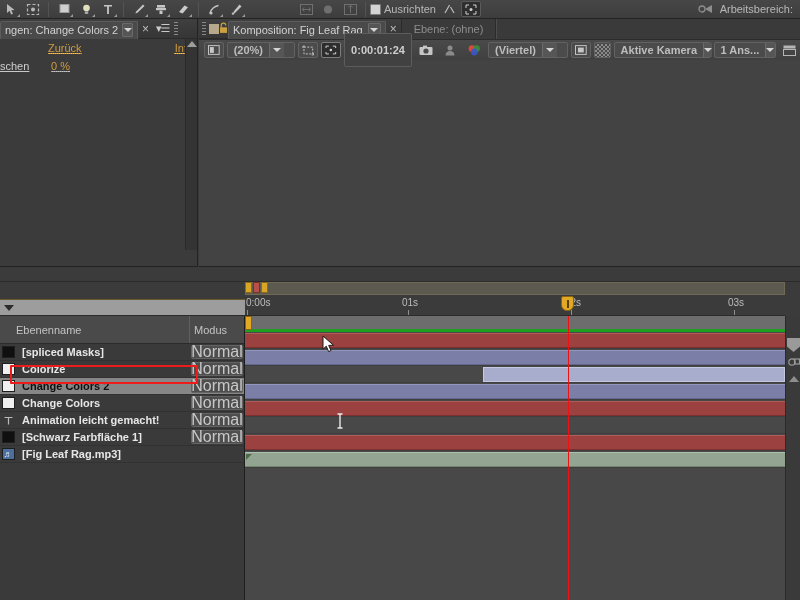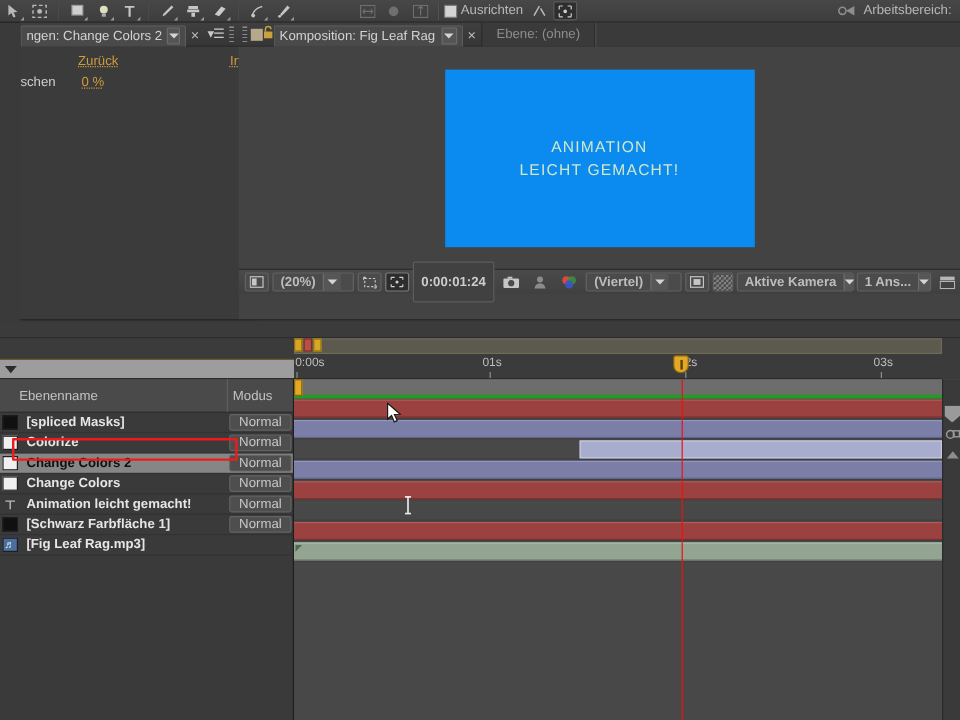--- a/index.html
+++ b/index.html
@@ -38,21 +38,21 @@
   .tbsep { width: 1px; height: 15px; background: #262626; margin: 0 4px;
            border-right: 1px solid #535353; }
   .tb-label { color: #b8b8b8; font-size: 11px; padding: 0 3px; white-space: nowrap; }
   .tb-check {
     width: 11px; height: 11px; background: #d4d4d4; border: 1px solid #7d7d7d;
     border-radius: 1px;
   }
 
   
   .fx-panel {
-    position: absolute; left: 17px; top: 19px; width: 198px; height: 248px;
+    position: absolute; left: 0; top: 19px; width: 198px; height: 248px;
     background: #3b3b3b; border-right: 1px solid #232323;
     border-bottom: 1px solid #232323;
   }
   .fx-tabbar {
     height: 20px; background: linear-gradient(#3f3f3f,#363636);
     display: flex; align-items: center; border-bottom: 1px solid #2a2a2a;
   }
   .fx-tab {
     height: 18px; margin-top: 2px; background: #4a4a4a;
     border: 1px solid #5c5c5c; border-bottom: none;
@@ -69,21 +69,21 @@
   .tab-x { color: #bdbdbd; font-size: 12px; padding: 0 4px; }
   .panel-menu { color: #c9c9c9; font-size: 11px; padding: 0 3px; letter-spacing: -1px; }
   .grip { width: 4px; height: 14px; margin-left: 2px;
     background: repeating-linear-gradient(to bottom,#888 0 1px,transparent 1px 3px); }
 
   .fx-sub {
     height: 17px; display: flex; align-items: center; padding-left: 6px;
     color: #cccccc; background: #3b3b3b;
   }
   .fx-body { position: relative; height: 211px; background: #3b3b3b; }
-  .fx-row { display: flex; align-items: flex-end; height: 18px; padding-left: 6px; }
+  .fx-row { display: flex; align-items: center; height: 18px; padding-left: 6px; text-decoration: underline; }
   .fx-link {
     color: #cf9b3e; text-decoration: underline; text-decoration-style: dotted;
     white-space: nowrap;
   }
   .fx-lbl { color: #cfcfcf; white-space: nowrap; }
   .fx-val { color: #cf9b3e; text-decoration: underline; text-decoration-style: dotted; }
   .fx-select {
     height: 15px; background: #4e4e4e; border: 1px solid #646464;
     display: flex; align-items: center; color: #dcdcdc;
     border-radius: 2px; overflow: hidden;
@@ -208,21 +208,21 @@
   .lrow .lname.thin { font-weight: normal; color: #d4d4d4; }
   .lrow.sel { background: #868686; }
   .lrow.sel .lname { color: #101010; }
   .mode-cell {
     position: absolute; left: 189px; width: 56px; height: 100%;
     display: flex; align-items: center; justify-content: center;
   }
   .mode-box {
     height: 14px; width: 52px; background: #4e4e4e; border: 1px solid #636363;
     border-radius: 2px; color: #c8c8c8; display: flex; align-items: center;
-    justify-content: center; font-size: 11px;
+    justify-content: center; font-size: 16px;
   }
   .mode-val { display: flex; align-items: center; gap: 3px; color: #cf9b3e; font-size: 10px; }
   .chain { color: #7fa5c4; font-size: 10px; }
   .sel-outline {
     position: absolute; left: 10px; width: 188px; height: 19px;
     border: 2px solid #ee1b1b; pointer-events: none; border-radius: 1px;
   }
 
   .tl-right { flex: 1; position: relative; background: #484848; }
   .trow { height: 17px; border-bottom: 1px solid #3f3f3f; position: relative; }
@@ -430,26 +430,20 @@
           </span>
       </div>
       <div class="tab-x">×</div>
       <div class="comp-tab2">
         <span>Ebene: (ohne)</span>
       </div>
       <div class="comp-tab3"></div>
     </div>
 
 
-    <div class="comp-stage">
-      <div class="comp-frame">
-        <div class="comp-text">ANIMATION</div>
-        <div class="comp-text">LEICHT GEMACHT!</div>
-      </div>
-    </div>
 
     <div class="comp-toolbar">
       <div class="ct-btn">
         <svg width="12" height="10" viewBox="0 0 12 10">
             <rect x="0.5" y="0.5" width="11" height="9" fill="none" stroke="#c6c6c6"></rect>
             <rect x="2" y="2" width="4" height="6" fill="#c6c6c6"></rect>
           </svg>
       </div>
       <div class="ct-combo" style="width:70px">
         <span class="txt">(20%)</span>

